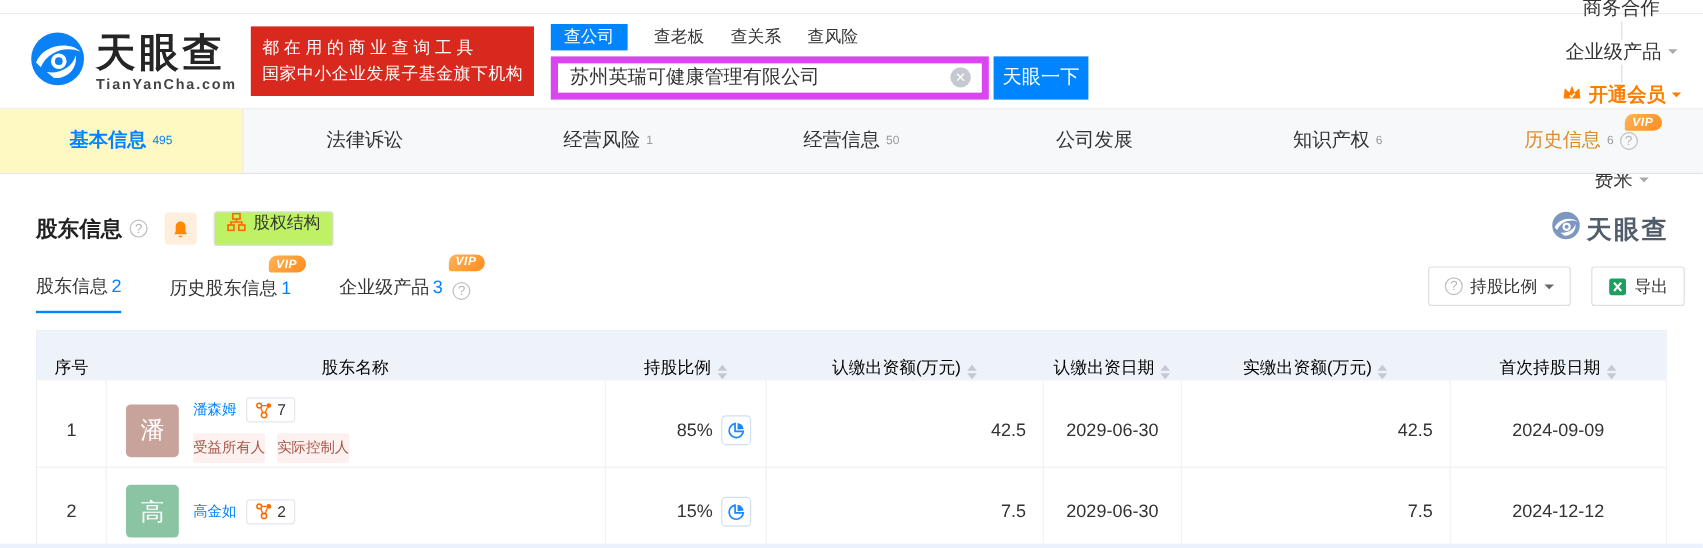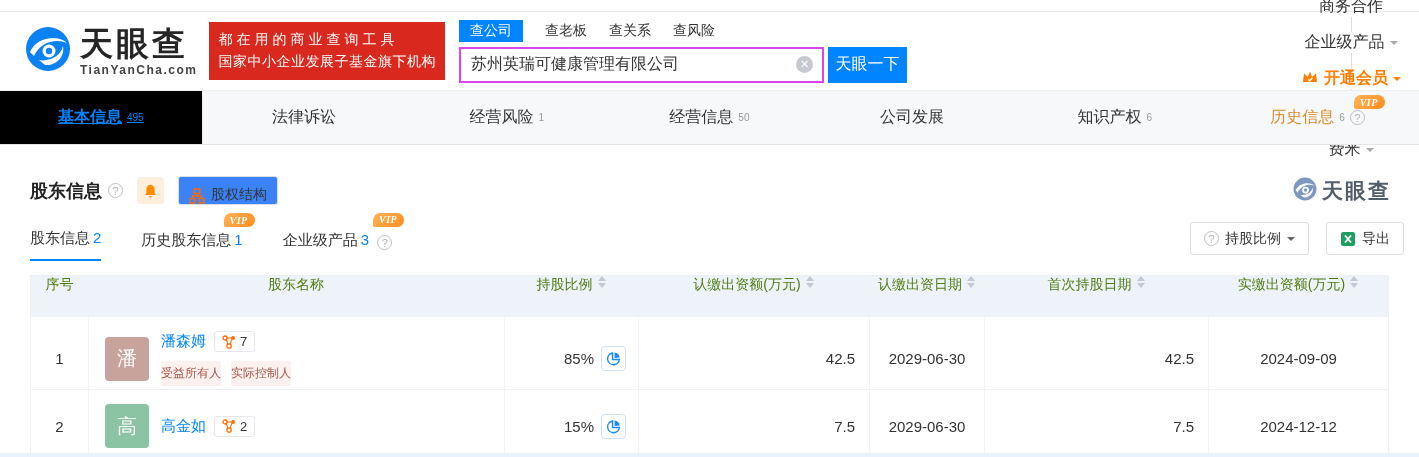--- a/index.html
+++ b/index.html
@@ -14,84 +14,84 @@
   .logo-domain { font-size:12px; font-weight:bold; color:#444; letter-spacing:1.5px; margin-top:4px; }
   .slogan { margin-left:12px; background:#d9281e; color:#fff; padding:7px 9px; line-height:1.55; font-size:14px; white-space:nowrap; }
   .slogan .l1 { letter-spacing:4px; }
   .slogan .l2 { letter-spacing:0.5px; }
 
   .search-block { margin-left:14px; width:448px; }
   .search-tabs { display:flex; align-items:center; gap:22px; font-size:14px; margin-bottom:5px; }
   .stab { color:#333; cursor:pointer; padding:2px 0; }
   .stab.active { background:#0084ff; color:#fff; padding:2px 11px; }
   .search-row { display:flex; height:36px; }
-  .sinput-wrap { flex:1; position:relative; border:2px solid #d946ef; display:flex; align-items:center; }
+  .sinput-wrap { flex:1; position:relative; border:6px solid #d946ef; display:flex; align-items:center; }
   .sinput { width:100%; height:100%; border:0; outline:0; font-size:16px; color:#333; padding:0 34px 0 10px; font-family:inherit; }
   .clear-ic { position:absolute; right:9px; width:17px; height:17px; border-radius:50%; background:#c6cad0; color:#fff; font-size:11px; display:flex; align-items:center; justify-content:center; cursor:pointer; }
   .search-btn { width:79px; margin-left:4px; background:#0084ff; color:#fff; font-size:16px; border:0; display:flex; align-items:center; justify-content:center; cursor:pointer; font-family:inherit; }
 
   .top-menu { margin-left:auto; margin-right:18px; display:flex; align-items:center; font-size:16px; color:#333;flex-direction:column; }
   .apps-btn { background:#edf4fe; border-radius:4px; padding:9px 12px; display:flex; align-items:center; gap:7px; cursor:pointer; }
   .sep { width:1px; height:15px; background:#ddd; margin:0 14px; }
   .mitem { display:flex; align-items:center; gap:5px; cursor:pointer; white-space:nowrap; }
   .vip-link { color:#ff7d00; font-weight:bold; }
   .caret { width:0; height:0; border:4.5px solid transparent; border-top-color:#666; margin-top:4px; }
   .caret.lite { border-top-color:#aaa; }
   .caret.orange { border-top-color:#ff7d00; }
 
   
   .nav { position:absolute; top:90px; left:0; width:1419px; height:55px; background:#f7f8fa; border-top:1px solid #efefef; border-bottom:1px solid #e5e5e5; display:flex; }
   .ntab { width:202.7px; display:flex; align-items:center; justify-content:center; gap:5px; font-size:16px; color:#333; cursor:pointer; position:relative; }
   .ntab .cnt { font-size:10px; color:#999; }
-  .ntab.active { background:#000000; color:#0084ff; font-weight:bold; border-right:1px solid #ededed;text-decoration:underline; }
+  .ntab.active { background:#fef9c3; color:#0084ff; font-weight:bold; border-right:1px solid #ededed; }
   .ntab.active .cnt { color:#0084ff; font-weight:normal; }
   .ntab.vip-tab { color:#dd8b2c; }
-  .vip-badge { background:linear-gradient(135deg,#ffb357,#ff8c1d); color:#fff; font-size:10px; font-weight:bold; font-style:italic; padding:1.5px 7px 1.5px 6px; border-radius:8px 8px 8px 2px; letter-spacing:0.5px;font-family:Liberation Serif, serif; }
+  .vip-badge { background:linear-gradient(135deg,#ffb357,#ff8c1d); color:#fff; font-size:10px; font-weight:bold; font-style:italic; padding:1.5px 7px 1.5px 6px; border-radius:8px 8px 8px 2px; letter-spacing:0.5px; }
   .ntab .vip-badge { position:absolute; top:4px; right:34px; }
   .qcirc { width:15px; height:15px; border:1px solid #bfbfbf; border-radius:50%; color:#b5b5b5; font-size:11px; display:inline-flex; align-items:center; justify-content:center; }
 
   
   .sec-header { position:absolute; top:176px; left:30px; right:28px; display:flex; align-items:center; }
   .sec-title { font-size:18px; font-weight:bold; color:#222; }
   .sec-header .qcirc { margin-left:6px; }
   .bell-btn { width:27px; height:27px; background:#fdeede; border-radius:4px; display:flex; align-items:center; justify-content:center; margin-left:14px; cursor:pointer; }
-  .equity-btn { margin-left:14px; height:29px; border:1px solid #dcdfe3; border-radius:3px; background:#3b82f6; display:flex; align-items:flex-end; gap:6px; padding:0 10px; font-size:14px; color:#333; cursor:pointer; font-family:inherit; }
+  .equity-btn { margin-left:14px; height:29px; border:1px solid #dcdfe3; border-radius:3px; background:#bef264; display:flex; align-items:flex-start; gap:6px; padding:0 10px; font-size:14px; color:#333; cursor:pointer; font-family:inherit; }
   .watermark { margin-left:auto; display:flex; align-items:center; gap:5px; }
   .wm-name { font-size:21px; font-weight:bold; color:#515d6b; letter-spacing:2px; }
 
   .subtab-row { position:absolute; top:213px; left:30px; right:15px; display:flex; align-items:flex-end; }
   .subtab { position:relative; font-size:15px; color:#333; margin-right:40px; padding:16px 0 11px 0; cursor:pointer; white-space:nowrap; }
   .subtab .cnt { color:#0084ff; margin-left:3px; }
   .subtab.active { border-bottom:2px solid #0084ff; }
   .subtab .vip-badge { position:absolute; top:-2px; right:-12px; }
   .subtab .qcirc { margin-left:4px; vertical-align:-2px; }
   .actions { margin-left:auto; display:flex; gap:17px; padding-bottom:6px; }
   .act-btn { height:33px; border:1px solid #dcdfe3; border-radius:3px; background:#fff; display:flex; align-items:center; gap:6px; padding:0 13px; font-size:14px; color:#333; cursor:pointer; font-family:inherit; }
 
   
   .table { position:absolute; top:275px; left:30px; width:1359px; border:1px solid #eceff4; border-bottom:0; }
   .grid { display:grid; grid-template-columns:57px 416px 134px 231px 115px 224px 1fr; }
   .thead { background:#eef2f9; height:40px; }
-  .th { display:flex; align-items:flex-start; justify-content:center; font-size:14px; color:#4d7c0f; gap:3px; }
+  .th { display:flex; align-items:flex-end; justify-content:center; font-size:14px; color:#000000; gap:3px; }
   .sort { display:inline-flex; flex-direction:column; gap:2px; margin-left:2px; cursor:pointer; }
   .sort i { width:0; height:0; border:4px solid transparent; display:block; }
   .sort .up { border-bottom:5px solid #c3c8d2; border-top:0; }
   .sort .dn { border-top:5px solid #c3c8d2; border-bottom:0; }
   .trow { border-top:1px solid #eef1f5; background:#fff; }
   .trow > div { border-left:1px solid #f1f3f7; display:flex; align-items:center; }
   .trow > div:first-child { border-left:0; }
   .td-idx { justify-content:center; font-size:15px; }
   .td-name { padding:14px 16px; align-items:flex-start; }
   .td-name.center { align-items:center; }
   .avatar { width:44px; height:44px; border-radius:4px; color:#fff; font-size:20px; display:flex; align-items:center; justify-content:center; flex:0 0 44px; }
   .av-1 { background:#c8a39b; }
   .av-2 { background:#8ac4a3; }
   .name-col { margin-left:12px; display:flex; flex-direction:column; justify-content:center; }
   .name-line { display:flex; align-items:center; gap:8px; }
-  .s-link { color:#0084ff; font-size:15px; text-decoration:none; cursor:pointer; }
+  .s-link { color:#0084ff; font-size:12px; text-decoration:none; cursor:pointer; }
   .rel-badge { display:flex; align-items:center; gap:4px; border:1px solid #e4e7ed; border-radius:3px; padding:2px 7px; cursor:pointer; }
   .rel-badge .n { font-size:13px; color:#333; }
   .tag-line { display:flex; gap:10px; margin-top:9px; }
   .tag { background:#fcf1ee; color:#a7564a; font-size:12px; padding:4px 0; border-radius:2px; white-space:nowrap; }
   .td-ratio { justify-content:flex-end; padding-right:12px; gap:7px; font-size:15px; }
   .pie-box { width:25px; height:25px; border:1px solid #cfe0f3; border-radius:4px; display:flex; align-items:center; justify-content:center; cursor:pointer; background:#fff; }
   .td-num { justify-content:flex-end; padding-right:14px; font-size:15px; }
   .td-date { justify-content:center; font-size:15px; }
   .bottom-strip { position:absolute; left:0; top:453px; width:1419px; height:4px; background:#eaf3fd; }
 </style>
@@ -300,28 +300,28 @@
         </span>
       </div>
     <div class="th">
         <span>认缴出资日期</span>
         <span class="sort">
           <i class="up"></i>
           <i class="dn"></i>
         </span>
       </div>
     <div class="th">
-        <span>首次持股日期</span>
+        <span>实缴出资额(万元)</span>
         <span class="sort">
           <i class="up"></i>
           <i class="dn"></i>
         </span>
       </div>
     <div class="th">
-        <span>实缴出资额(万元)</span>
+        <span>首次持股日期</span>
         <span class="sort">
           <i class="up"></i>
           <i class="dn"></i>
         </span>
       </div>
   </div>
 
   <div class="grid trow" style="height:73px;">
     <div class="td-idx">1</div>
     <div class="td-name">

